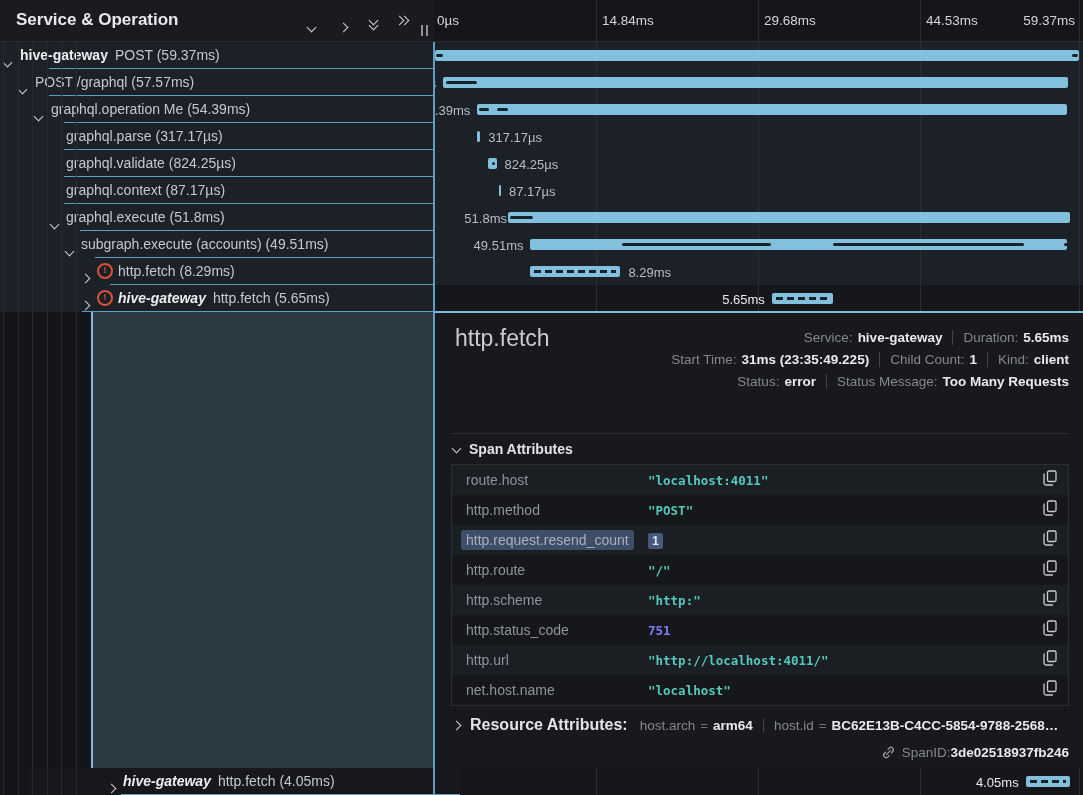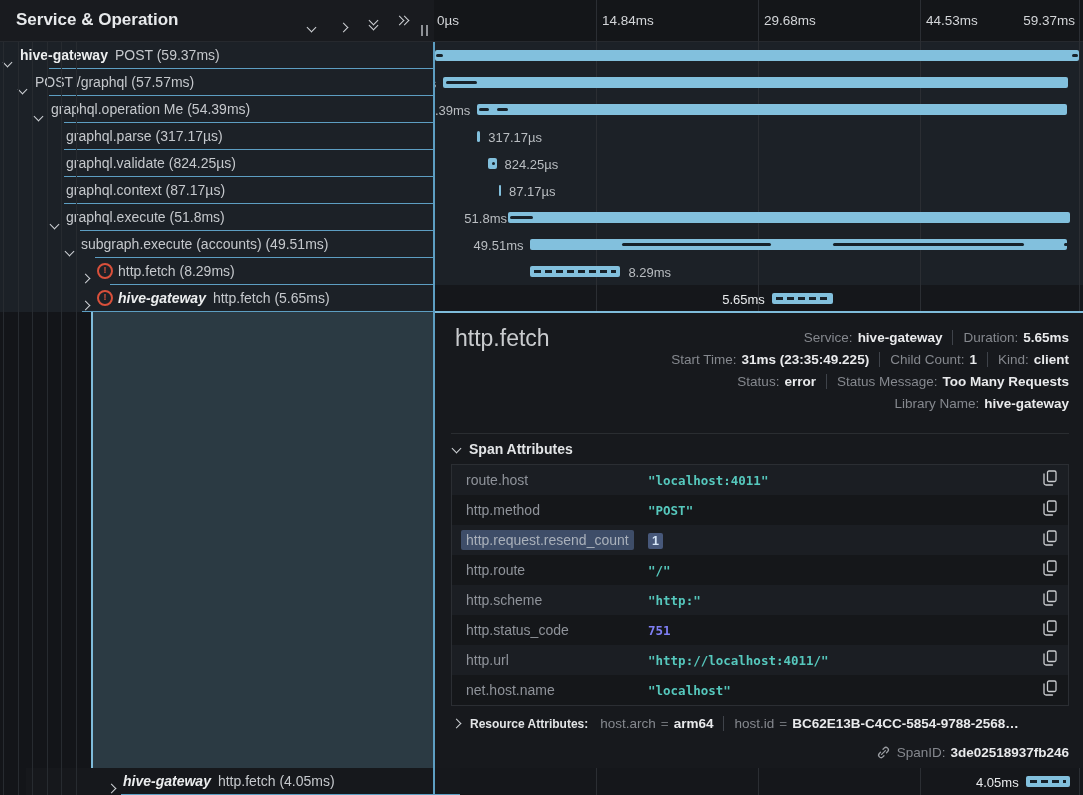--- a/index.html
+++ b/index.html
@@ -63,21 +63,21 @@
   .arow.dark{background:#15171a;}
   .akey{width:196px;padding-left:14px;font-size:14px;color:#8f939a;white-space:nowrap;}
   .aval{flex:1;font-family:"DejaVu Sans Mono",monospace;font-size:12.5px;font-weight:bold;}
   .aval.string{color:#56c8bd;}
   .aval.number{color:#7f7ff5;}
   .ksel{background:#3e4d68;border-radius:2px;padding:2px 5px;margin-left:-5px;color:#a9b0ba;}
   .vsel{background:#47587a;border-radius:2px;padding:1px 4px;color:#d6e6f7;}
   .copy{width:36px;text-align:center;cursor:pointer;}
   #resource{position:absolute;left:18px;top:403px;font-size:13.5px;display:flex;align-items:center;white-space:nowrap;cursor:pointer;}
   #resource .cv{margin-right:10px;border-color:#cfd2d6;}
-  .rtitle{font-size:12px;font-weight:bold;color:#e2e4e6;margin-right:12px;}
+  .rtitle{font-size:16px;font-weight:bold;color:#e2e4e6;margin-right:12px;}
   .rkey{color:#85888e;}
   .req{color:#6f7277;margin:0 5px;}
   .rval{color:#e9eaec;font-weight:bold;}
   #spanid{position:absolute;right:14px;top:432px;font-size:13.5px;display:flex;align-items:center;}
   #spanid svg{margin-right:6px;}
   svg.lineicon{stroke:#c8cacd;fill:none;stroke-width:1.3;stroke-linecap:round;stroke-linejoin:round;}
   svg.linkicon{stroke:#9b9ea3;fill:none;stroke-width:1.4;stroke-linecap:round;}
 </style>
 </head>
 <body>
@@ -255,23 +255,20 @@
         <span class="vdiv"></span>
         <span><span class="mlabel">Child Count:</span><b class="mval">1</b></span>
         <span class="vdiv"></span>
         <span><span class="mlabel">Kind:</span><b class="mval">client</b></span>
       </div>
       <div class="mline">
         <span><span class="mlabel">Status:</span><b class="mval">error</b></span>
         <span class="vdiv"></span>
         <span><span class="mlabel">Status Message:</span><b class="mval">Too Many Requests</b></span>
       </div>
-      <div class="mline">
-        <span><span class="mlabel">Library Name:</span><b class="mval">hive-gateway</b></span>
-      </div>
     </div>
 
     <div id="d-hr"></div>
 
     <div id="attr-head">
       <i class="cv down"></i><span>Span Attributes</span>
     </div>
 
     <div id="attr-table">
       <div class="arow alt">
@@ -347,18 +344,18 @@
       <span class="vdiv"></span>
       <span><span class="rkey">host.id</span><span class="req">=</span><span class="rval">BC62E13B-C4CC-5854-9788-2568…</span></span>
     </div>
 
     <div id="spanid">
       <svg class="linkicon" width="15" height="15" viewBox="0 0 16 16">
           <path d="M6 10 L10 6"></path>
           <path d="M7.5 4.5 l1.2 -1.2 a2.6 2.6 0 0 1 3.7 3.7 L11.2 8.2"></path>
           <path d="M8.5 11.5 l-1.2 1.2 a2.6 2.6 0 0 1 -3.7 -3.7 L4.8 7.8"></path>
         </svg>
-      <span class="rkey" style="margin-right:5px">SpanID:</span>
+      <span class="rkey" style="">SpanID:</span>
       <span class="rval">3de02518937fb246</span>
     </div>
   </div>
 
 </div>
 
 </body></html>

